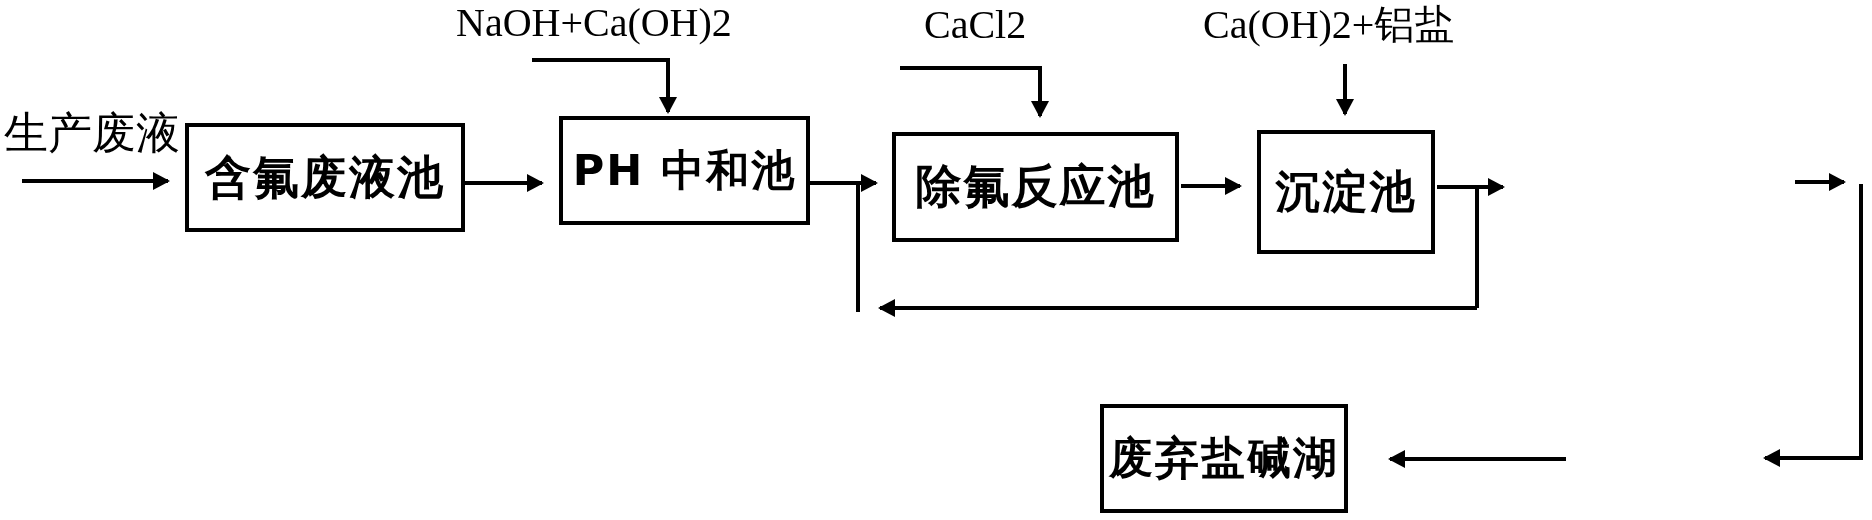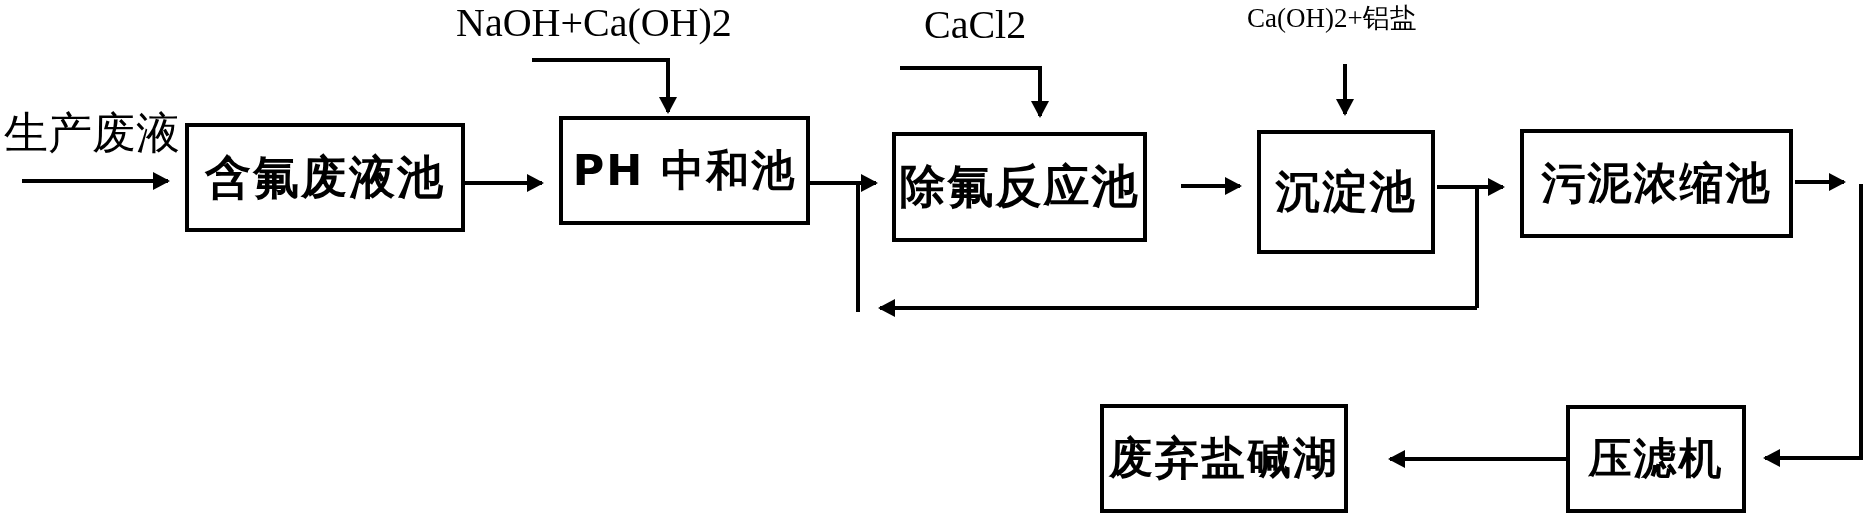--- a/index.html
+++ b/index.html
@@ -69,32 +69,30 @@
       <path d="M1861,184 V458 H1765" marker-end="url(#arr)"></path>
 
       <path d="M1566,459 H1390" marker-end="url(#arr)"></path>
     </g>
   </svg>
 
   <div class="node" style="left:185px;top:123px;width:280px;height:109px;font-size:46px;">含氟废液池</div>
 
   <div class="node" style="left:559px;top:116px;width:251px;height:109px;font-size:43px;">PH 中和池</div>
 
-  <div class="node" style="left:892px;top:132px;width:255px;height:110px;font-size:46px;">除氟反应池</div>
+  <div class="node" style="left:892px;top:132px;width:287px;height:110px;font-size:46px;">除氟反应池</div>
 
   <div class="node" style="left:1257px;top:130px;width:178px;height:124px;font-size:45px;">沉淀池</div>
 
-  <div class="node" style="left:1520px;top:129px;width:273px;height:109px;font-size:44px;">污泥浓缩池</div>
 
   <div class="node" style="left:1100px;top:404px;width:248px;height:109px;font-size:44px;">废弃盐碱湖</div>
 
-  <div class="node" style="left:1566px;top:405px;width:180px;height:108px;font-size:43px;">压滤机</div>
 
   <div class="stream-label cn-bold" style="left:4px;top:110px;font-size:44px;">生产废液</div>
 
   <div class="stream-label chem" style="left:437px;top:2px;font-size:40px;margin-left:19px;">NaOH+Ca(OH)2</div>
 
   <div class="stream-label chem" style="left:900px;top:4px;font-size:40px;margin-left:24px;">CaCl2</div>
 
-  <div class="stream-label chem" style="left:1247px;top:4px;font-size:27px;">Ca(OH)2+铝盐</div>
+  <div class="stream-label chem" style="left:1203px;top:4px;font-size:40px;">Ca(OH)2+铝盐</div>
 
 
 </div>
 
 </body></html>

